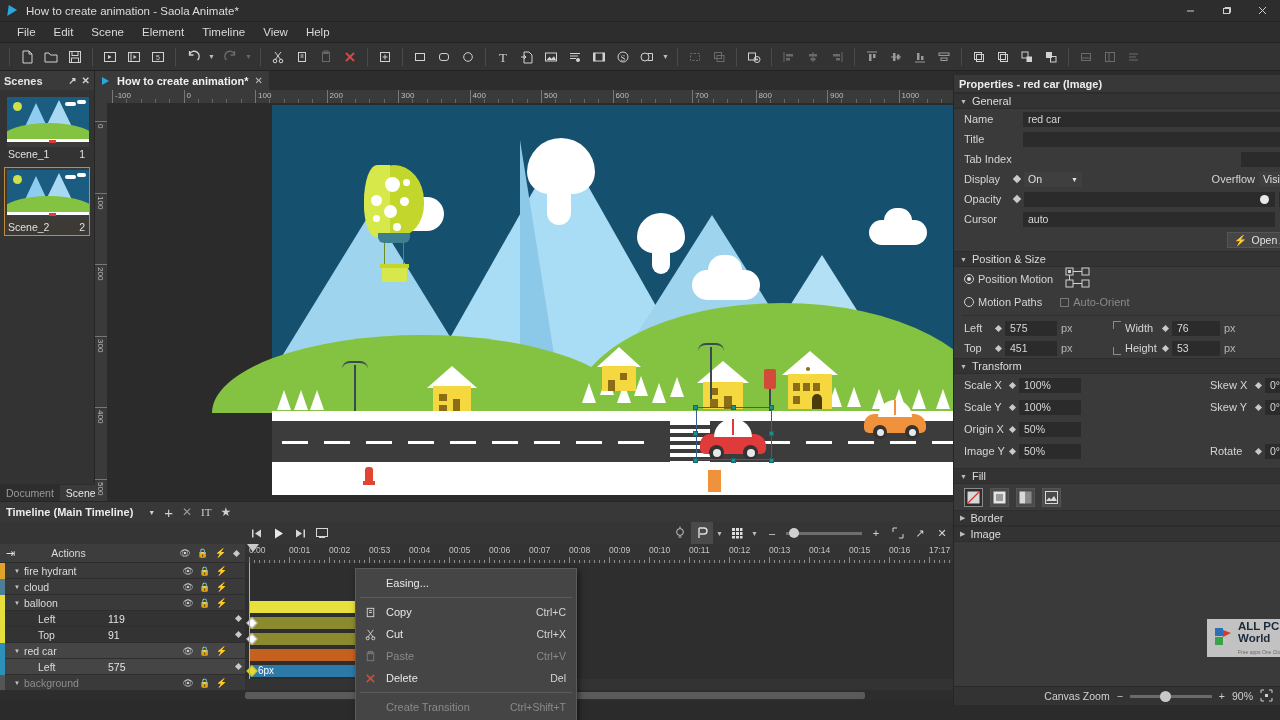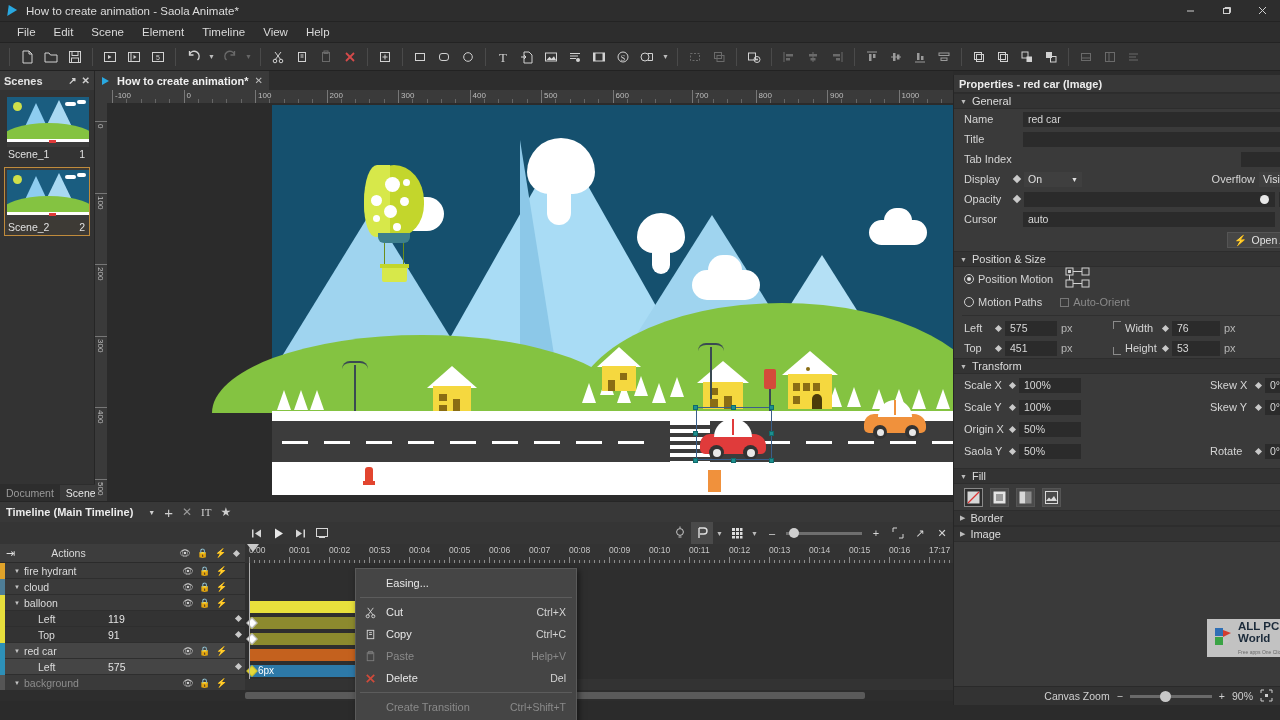--- a/index.html
+++ b/index.html
@@ -942,21 +942,21 @@
         <span class="plabel" style="width:42px">Skew Y</span>
         <span class="diamond sm"></span>
         <span class="pinput" style="width:56px">0°</span>
       </div>
       <div class="prow" style="height:22px">
         <span class="plabel" style="width:42px">Origin X</span>
         <span class="diamond sm"></span>
         <span class="pinput" style="width:62px">50%</span>
       </div>
       <div class="prow" style="height:22px">
-        <span class="plabel" style="width:42px">Saola Y</span>
+        <span class="plabel" style="width:42px">Image Y</span>
         <span class="diamond sm"></span>
         <span class="pinput" style="width:62px">50%</span>
         <span style="flex:1"></span>
         <span class="plabel" style="width:42px">Rotate</span>
         <span class="diamond sm"></span>
         <span class="pinput" style="width:56px">0°</span>
       </div>
 
       <div class="sect" style="margin-top:6px">
         <span class="arr">▼</span>
@@ -1397,49 +1397,49 @@
     <div class="ctx" id="ctxMenu">
         <div class="ctxitem">
           <span class="ci"></span>
           <span>Easing...</span>
           <span class="sc"></span>
         </div>
         <div class="ctxsep"></div>
         <div class="ctxitem">
           <span class="ci">
             <svg width="13" height="13" viewBox="0 0 14 14">
+              <rect x="3.5" y="2.5" width="7" height="9" fill="none" stroke="#d4d4d4"></rect>
+              <line x1="5.5" y1="5" x2="8.5" y2="5" stroke="#d4d4d4"></line>
+              <line x1="5.5" y1="7" x2="8.5" y2="7" stroke="#d4d4d4"></line>
+            </svg>
+          </span>
+          <span>Copy</span>
+          <span class="sc">Ctrl+C</span>
+        </div>
+        <div class="ctxitem">
+          <span class="ci">
+            <svg width="13" height="13" viewBox="0 0 14 14">
               <circle cx="4" cy="11" r="1.7" fill="none" stroke="#d4d4d4"></circle>
               <circle cx="10" cy="11" r="1.7" fill="none" stroke="#d4d4d4"></circle>
               <line x1="4" y1="10" x2="10" y2="2" stroke="#d4d4d4"></line>
               <line x1="10" y1="10" x2="4" y2="2" stroke="#d4d4d4"></line>
             </svg>
           </span>
           <span>Cut</span>
           <span class="sc">Ctrl+X</span>
-        </div>
-        <div class="ctxitem">
-          <span class="ci">
-            <svg width="13" height="13" viewBox="0 0 14 14">
-              <rect x="3.5" y="2.5" width="7" height="9" fill="none" stroke="#d4d4d4"></rect>
-              <line x1="5.5" y1="5" x2="8.5" y2="5" stroke="#d4d4d4"></line>
-              <line x1="5.5" y1="7" x2="8.5" y2="7" stroke="#d4d4d4"></line>
-            </svg>
-          </span>
-          <span>Copy</span>
-          <span class="sc">Ctrl+C</span>
         </div>
         <div class="ctxitem dis">
           <span class="ci">
             <svg width="13" height="13" viewBox="0 0 14 14">
               <rect x="3.5" y="3" width="7" height="8.5" fill="none" stroke="#7c7c7c"></rect>
               <rect x="5" y="1.5" width="4" height="2.5" fill="none" stroke="#7c7c7c"></rect>
             </svg>
           </span>
           <span>Paste</span>
-          <span class="sc">Help+V</span>
+          <span class="sc">Ctrl+V</span>
         </div>
         <div class="ctxitem">
           <span class="ci">
             <svg width="13" height="13" viewBox="0 0 14 14">
               <line x1="3" y1="3" x2="11" y2="11" stroke="#d14a3a" stroke-width="1.8"></line>
               <line x1="11" y1="3" x2="3" y2="11" stroke="#d14a3a" stroke-width="1.8"></line>
             </svg>
           </span>
           <span>Delete</span>
           <span class="sc">Del</span>

